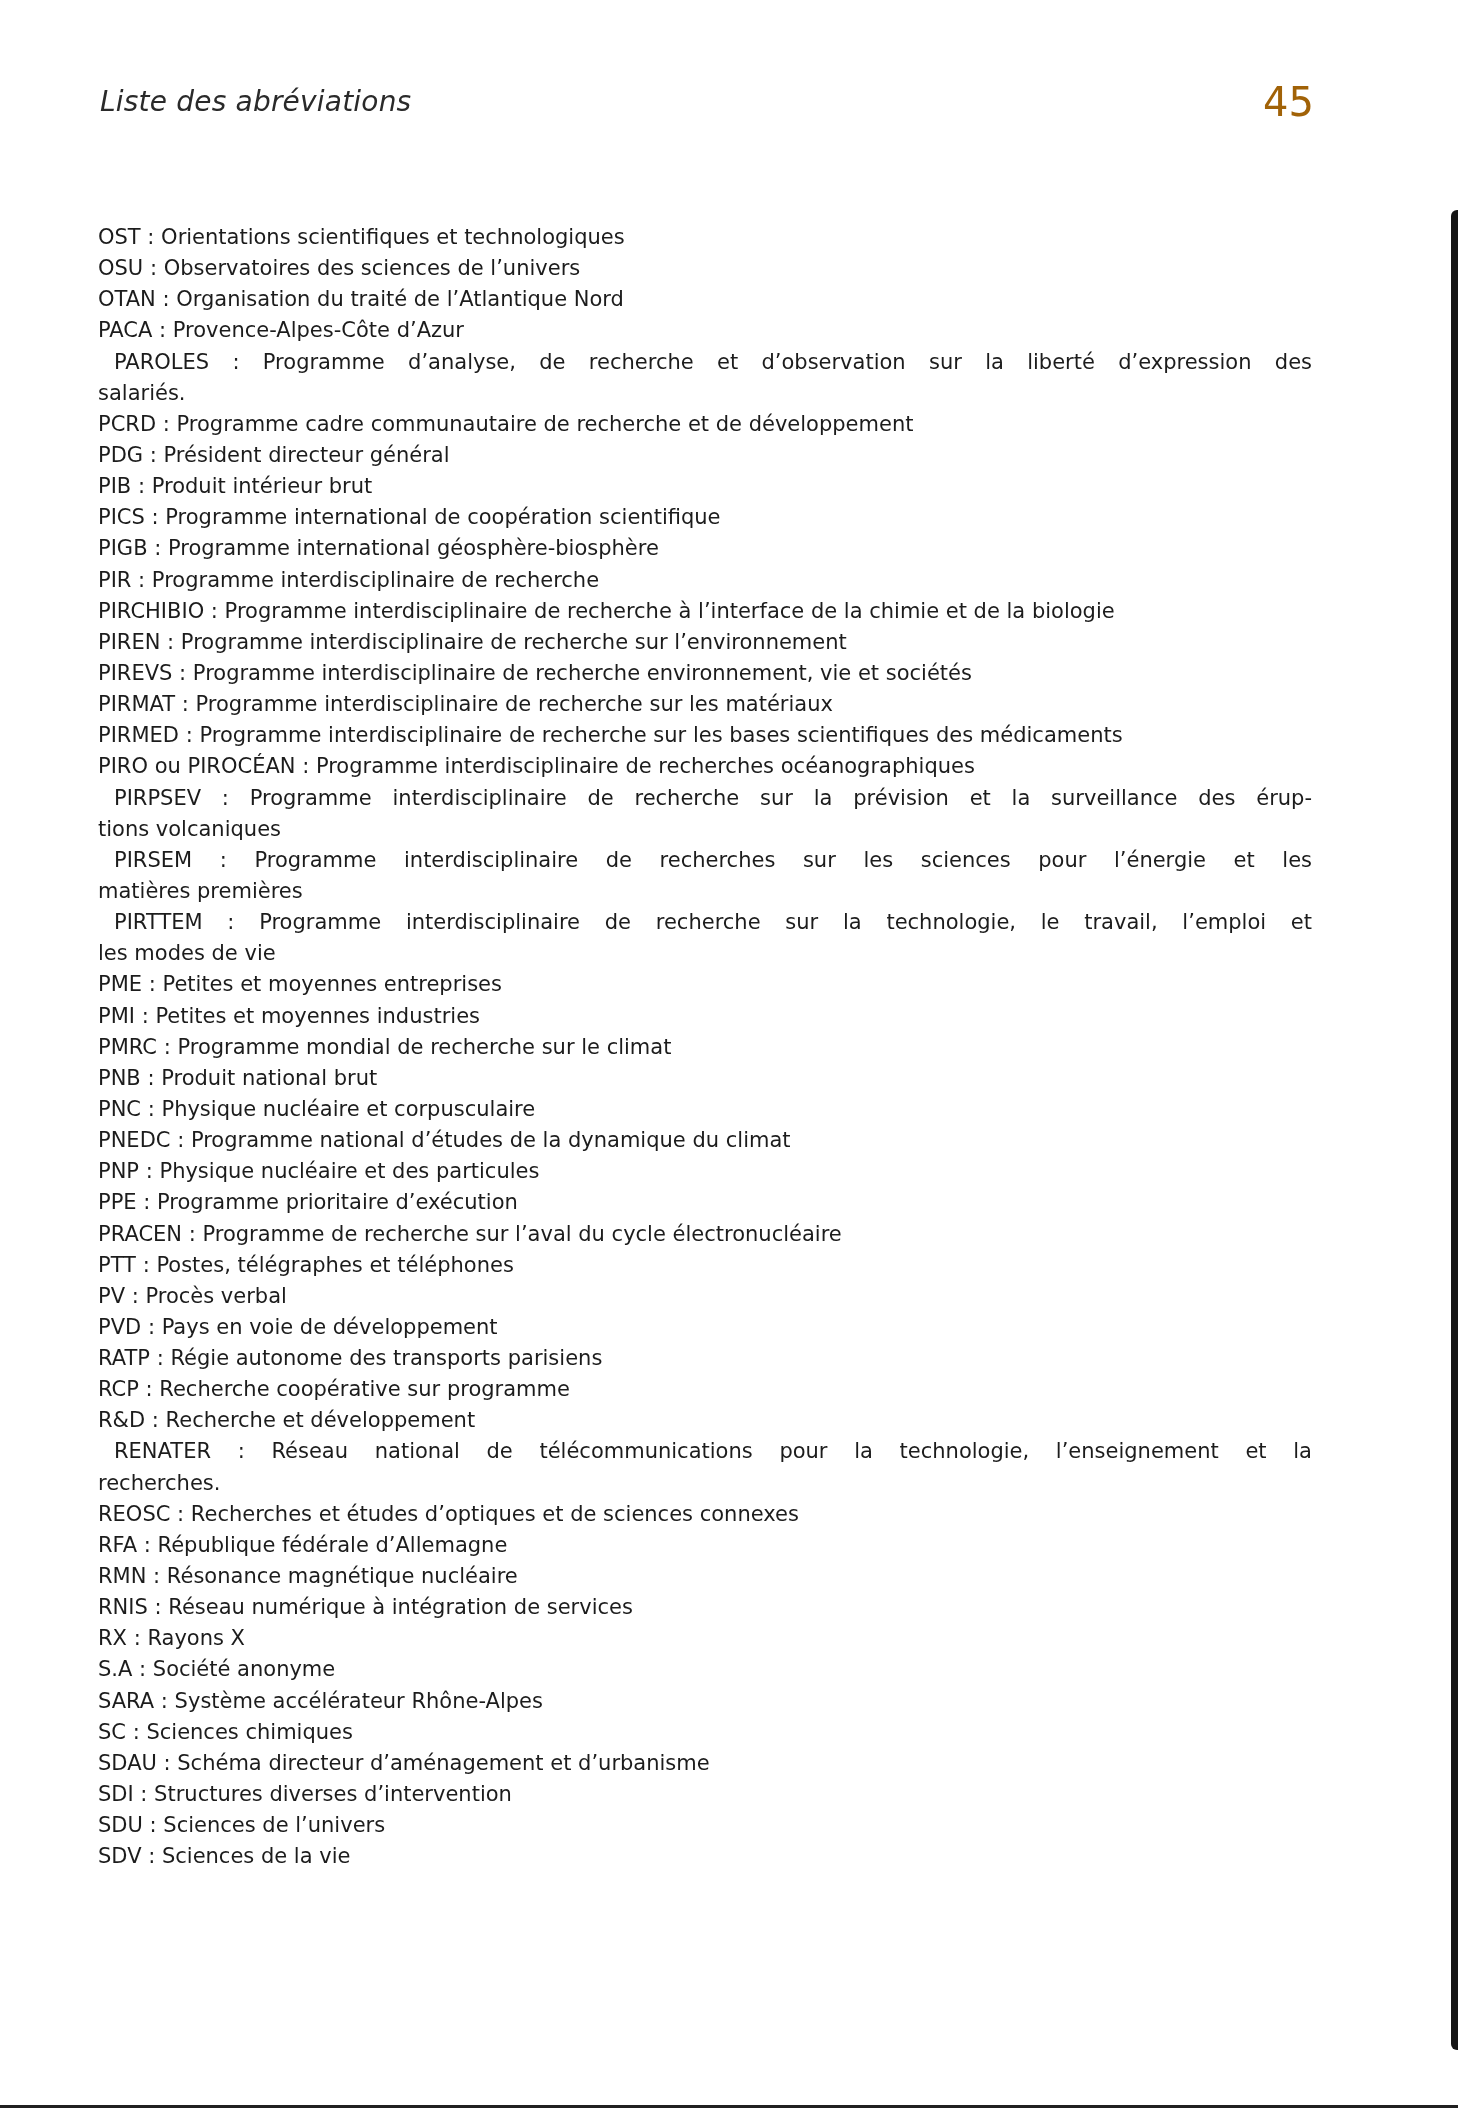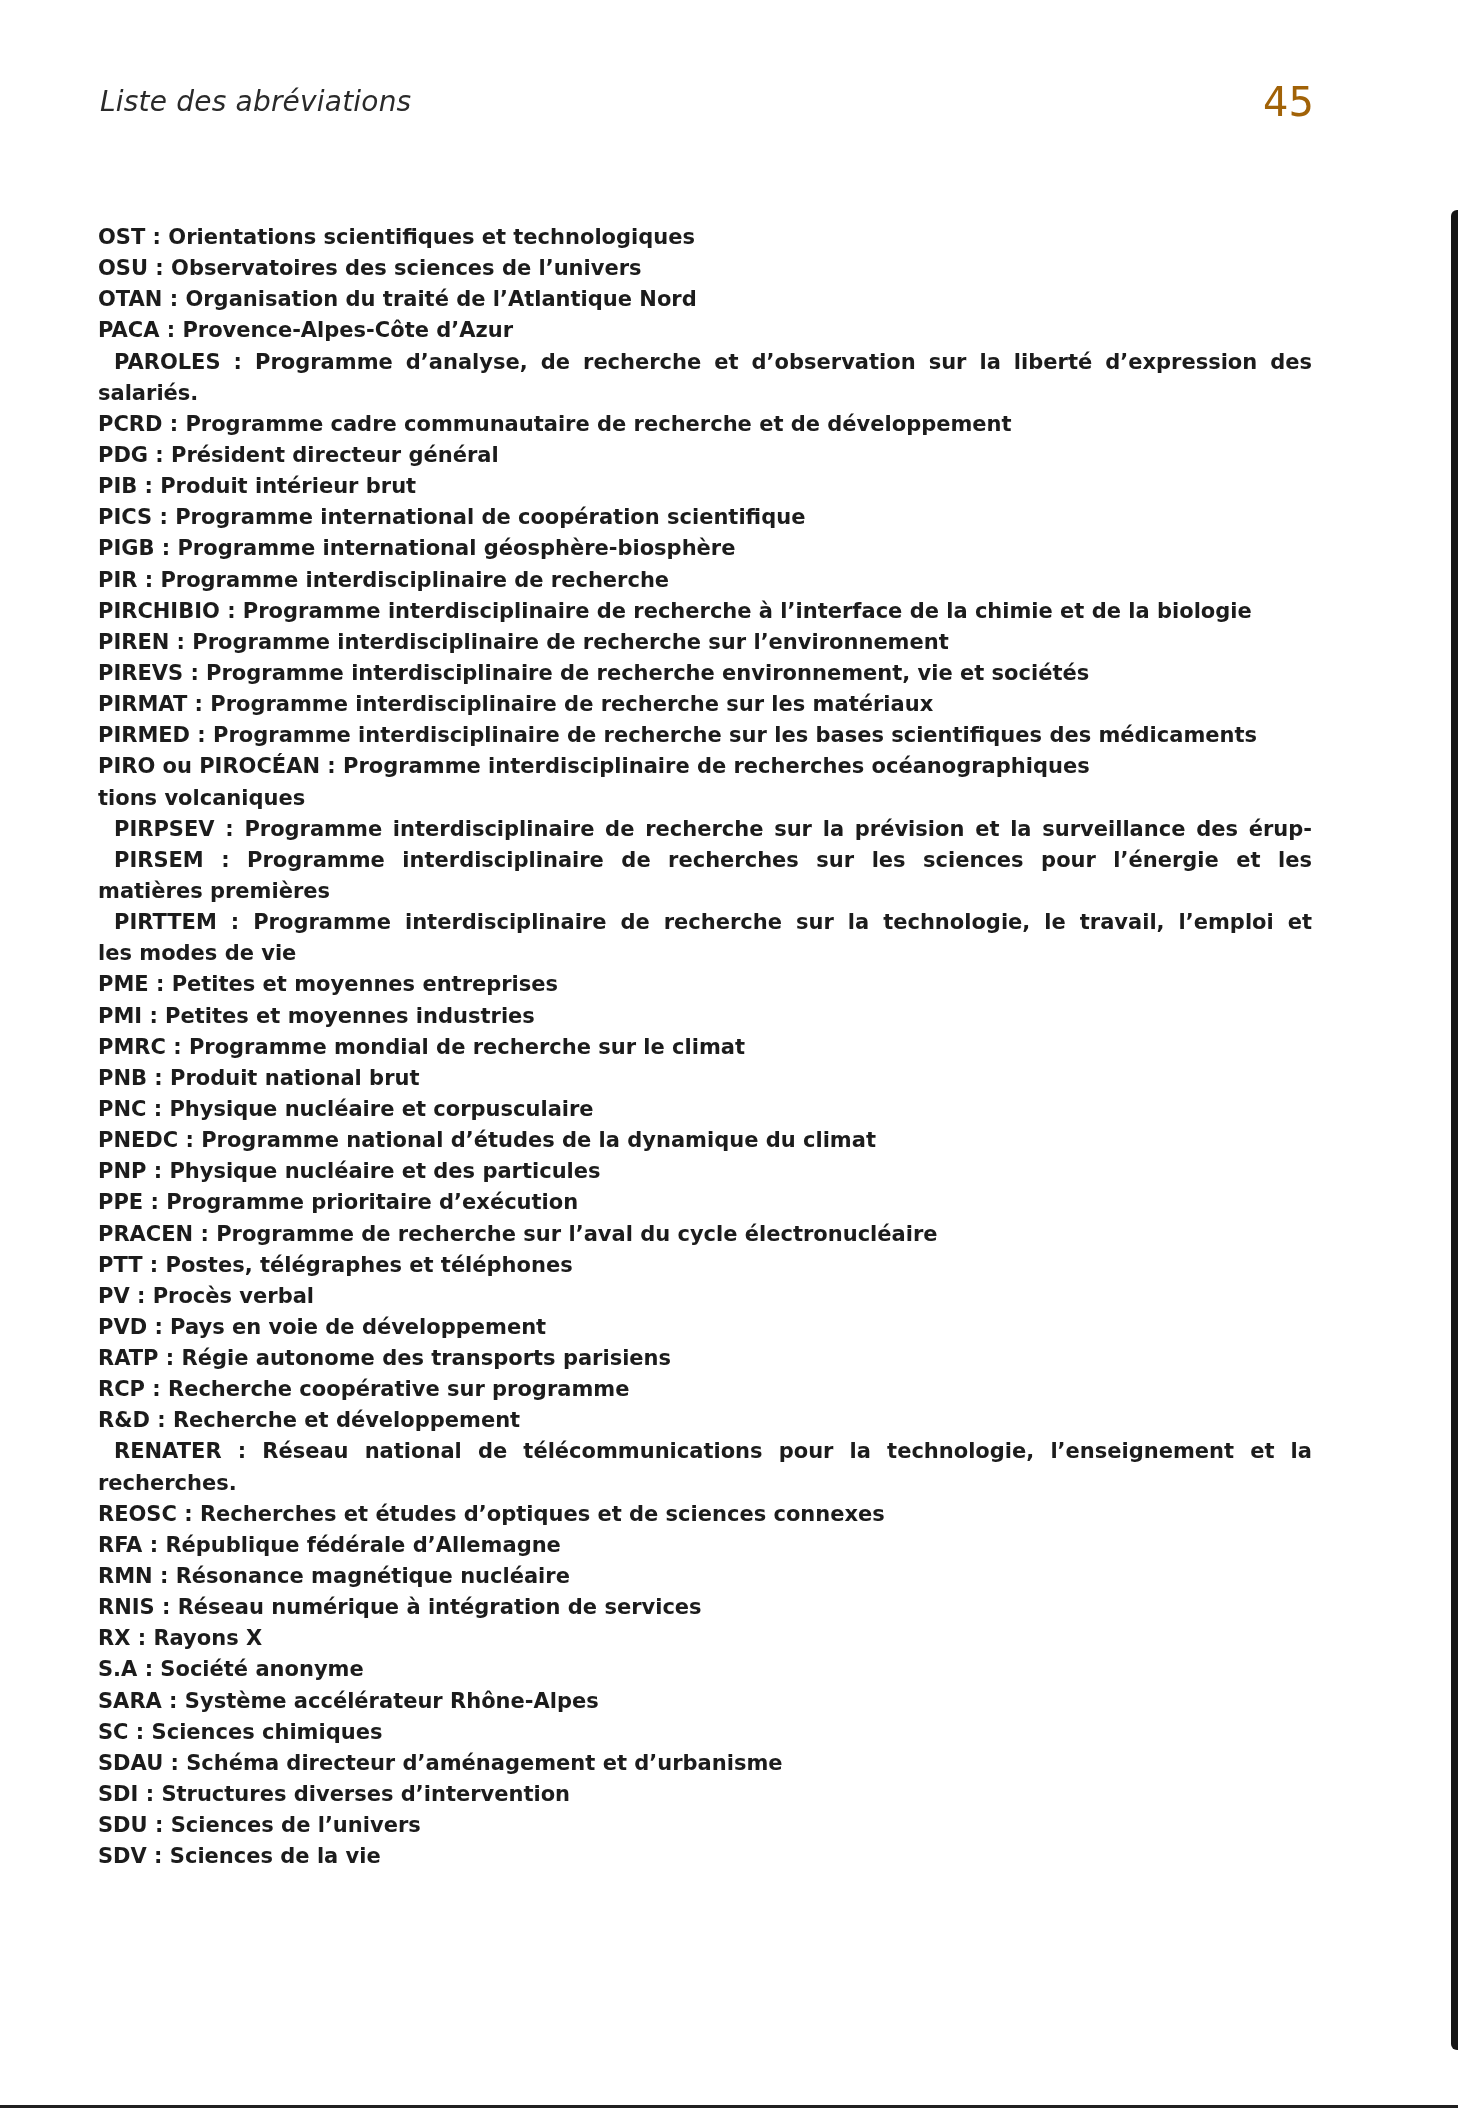--- a/index.html
+++ b/index.html
@@ -57,21 +57,20 @@
       padding: 0;
       list-style: none;
     }
     .line {
       display: block;
       font-size: 21px;
       line-height: 31.15px;
       height: 31.15px;
       white-space: nowrap;
       color: #1c1c1c;
-      font-weight: bold;
     }
     .line.justify {
       text-align: justify;
       text-align-last: justify;
       white-space: normal;
       overflow: hidden;
       margin-left: 16px;
     }
     .scan-edge-right {
       position: absolute;
@@ -113,22 +112,22 @@
     <li class="line">PIB : Produit intérieur brut</li>
     <li class="line">PICS : Programme international de coopération scientifique</li>
     <li class="line">PIGB : Programme international géosphère-biosphère</li>
     <li class="line">PIR : Programme interdisciplinaire de recherche</li>
     <li class="line">PIRCHIBIO : Programme interdisciplinaire de recherche à l’interface de la chimie et de la biologie</li>
     <li class="line">PIREN : Programme interdisciplinaire de recherche sur l’environnement</li>
     <li class="line">PIREVS : Programme interdisciplinaire de recherche environnement, vie et sociétés</li>
     <li class="line">PIRMAT : Programme interdisciplinaire de recherche sur les matériaux</li>
     <li class="line">PIRMED : Programme interdisciplinaire de recherche sur les bases scientifiques des médicaments</li>
     <li class="line">PIRO ou PIROCÉAN : Programme interdisciplinaire de recherches océanographiques</li>
+    <li class="line justify">PIRPSEV : Programme interdisciplinaire de recherche sur la prévision et la surveillance des érup-</li>
     <li class="line">tions volcaniques</li>
-    <li class="line justify">PIRPSEV : Programme interdisciplinaire de recherche sur la prévision et la surveillance des érup-</li>
     <li class="line justify">PIRSEM : Programme interdisciplinaire de recherches sur les sciences pour l’énergie et les</li>
     <li class="line">matières premières</li>
     <li class="line justify">PIRTTEM : Programme interdisciplinaire de recherche sur la technologie, le travail, l’emploi et</li>
     <li class="line">les modes de vie</li>
     <li class="line">PME : Petites et moyennes entreprises</li>
     <li class="line">PMI : Petites et moyennes industries</li>
     <li class="line">PMRC : Programme mondial de recherche sur le climat</li>
     <li class="line">PNB : Produit national brut</li>
     <li class="line">PNC : Physique nucléaire et corpusculaire</li>
     <li class="line">PNEDC : Programme national d’études de la dynamique du climat</li>

